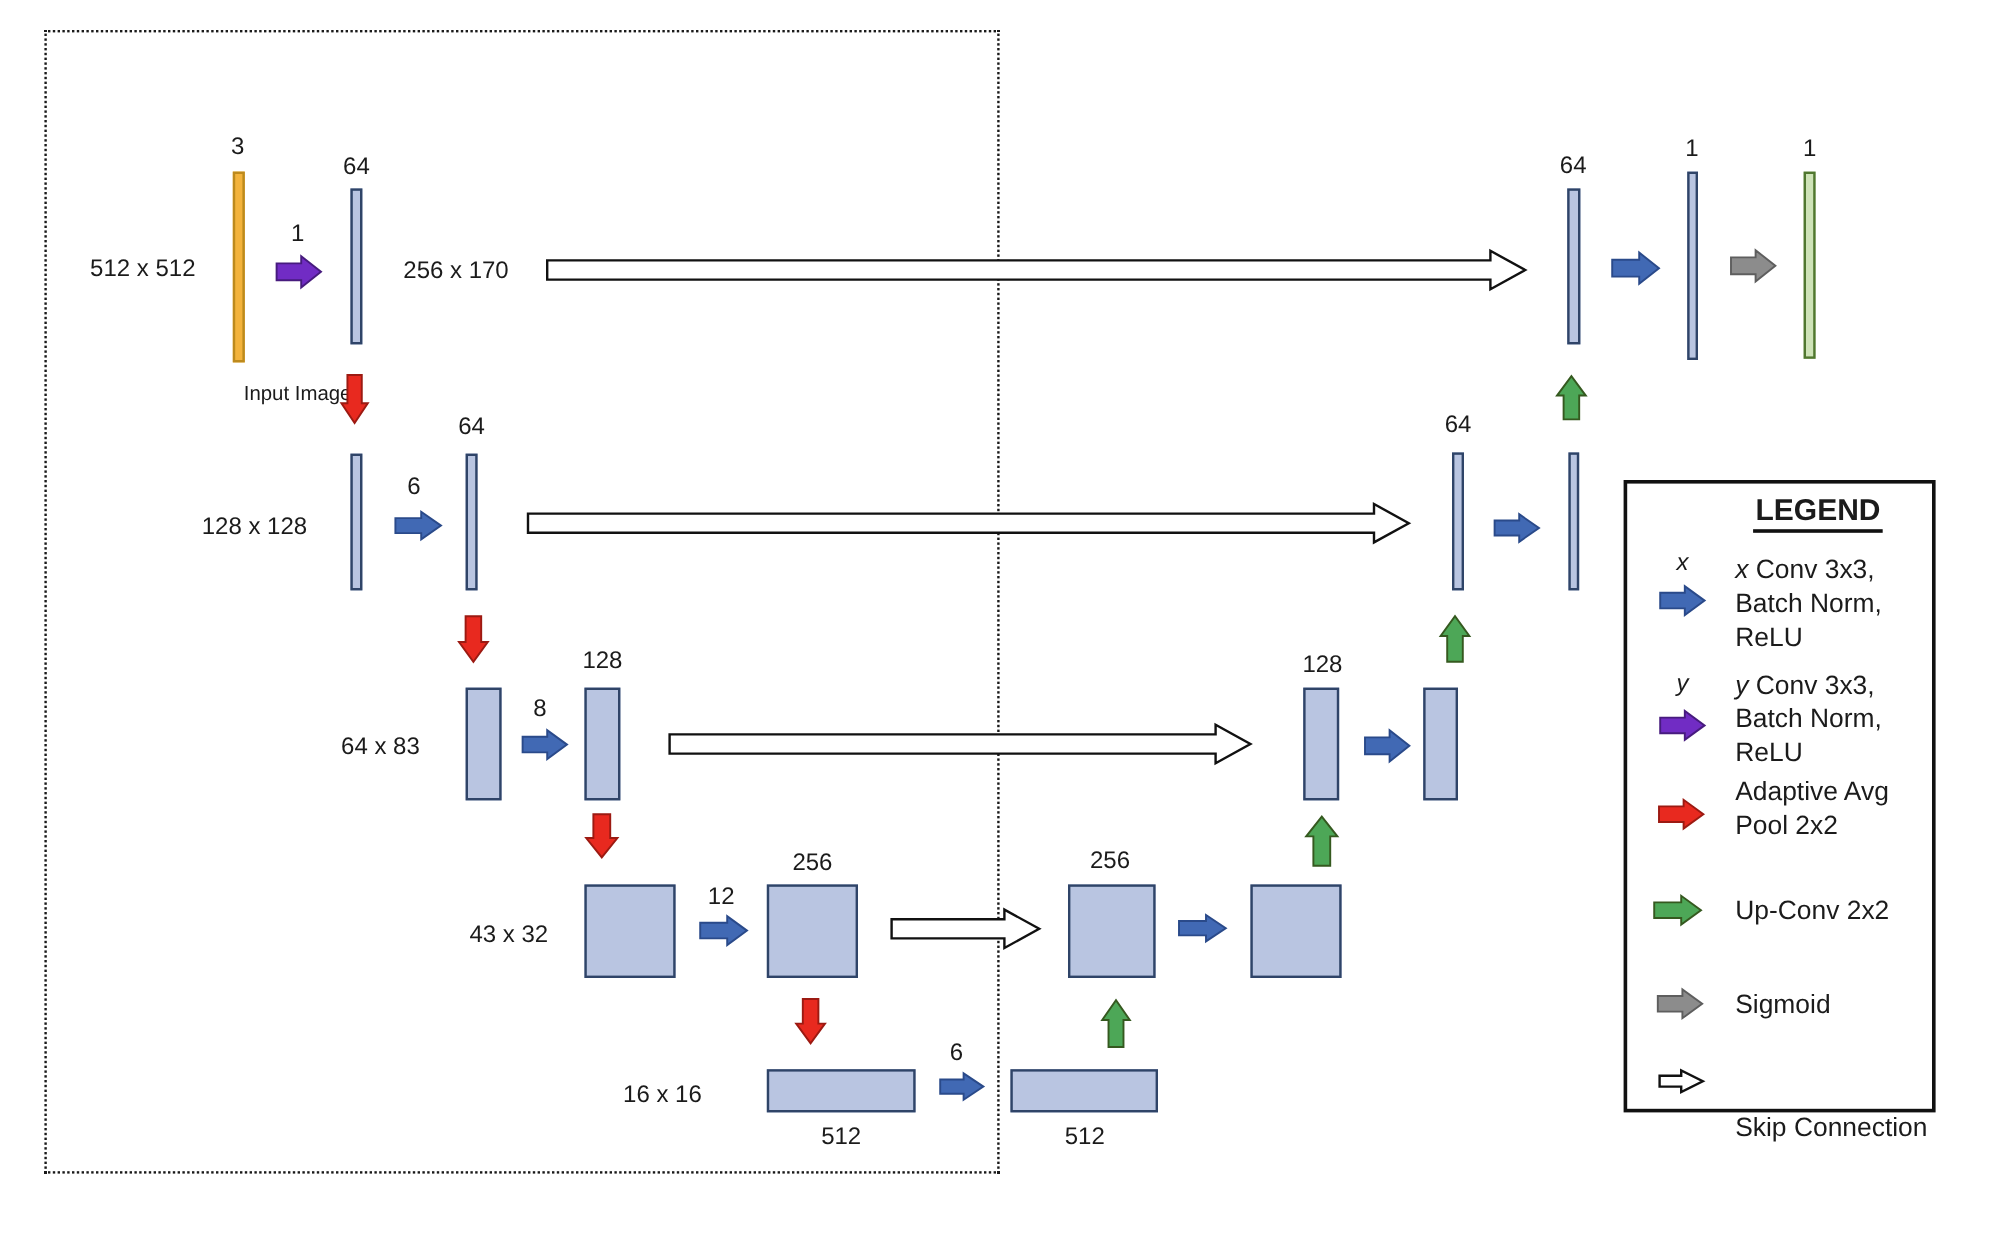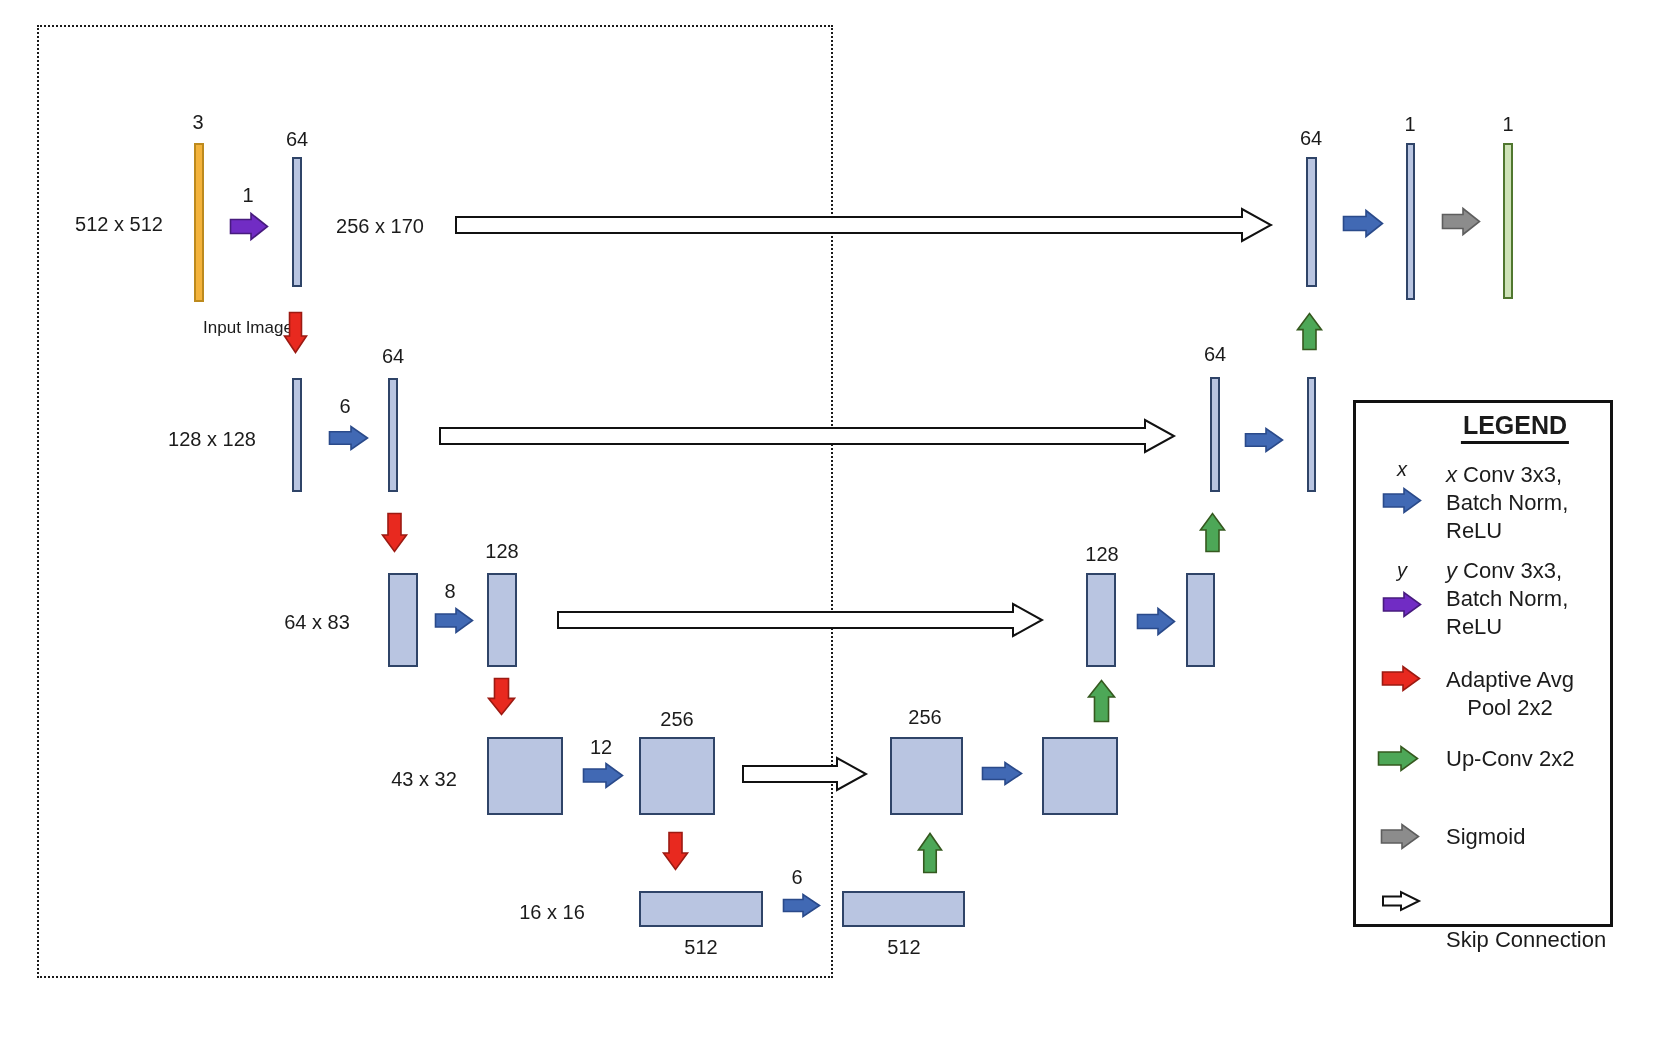--- a/index.html
+++ b/index.html
@@ -152,21 +152,21 @@
     </svg>
     <span class="legend-letter" style="left: 1397px; top: 559px;">y</span>
     <div class="legend-text" style="left: 1446px; top: 557px;">
       <div><span class="it">y</span> Conv 3x3,</div>
       <div>Batch Norm,</div>
       <div>ReLU</div>
     </div>
     <svg class="arr" width="38" height="25" style="left: 1382px; top: 666px;">
       <polygon points="0.5,6 21,6 21,0.5 37.5,12.5 21,24.5 21,19 0.5,19" fill="#e8291f" stroke="#9c1a12" stroke-width="1.6" stroke-linejoin="miter"></polygon>
     </svg>
-    <div class="legend-text" style="left: 1446px; top: 666px; text-align: center;">
+    <div class="legend-text" style="left: 1446px; top: 646px;">
       <div>Adaptive Avg</div>
       <div>Pool 2x2</div>
     </div>
     <svg class="arr" width="40" height="25" style="left: 1378px; top: 746px;">
       <polygon points="0.5,6 23,6 23,0.5 39.5,12.5 23,24.5 23,19 0.5,19" fill="#4da757" stroke="#35591f" stroke-width="1.6" stroke-linejoin="miter"></polygon>
     </svg>
     <div class="legend-text" style="left: 1446px; top: 745px;">
       <div>Up-Conv 2x2</div>
     </div>
     <svg class="arr" width="38" height="25" style="left: 1381px; top: 824px;">

